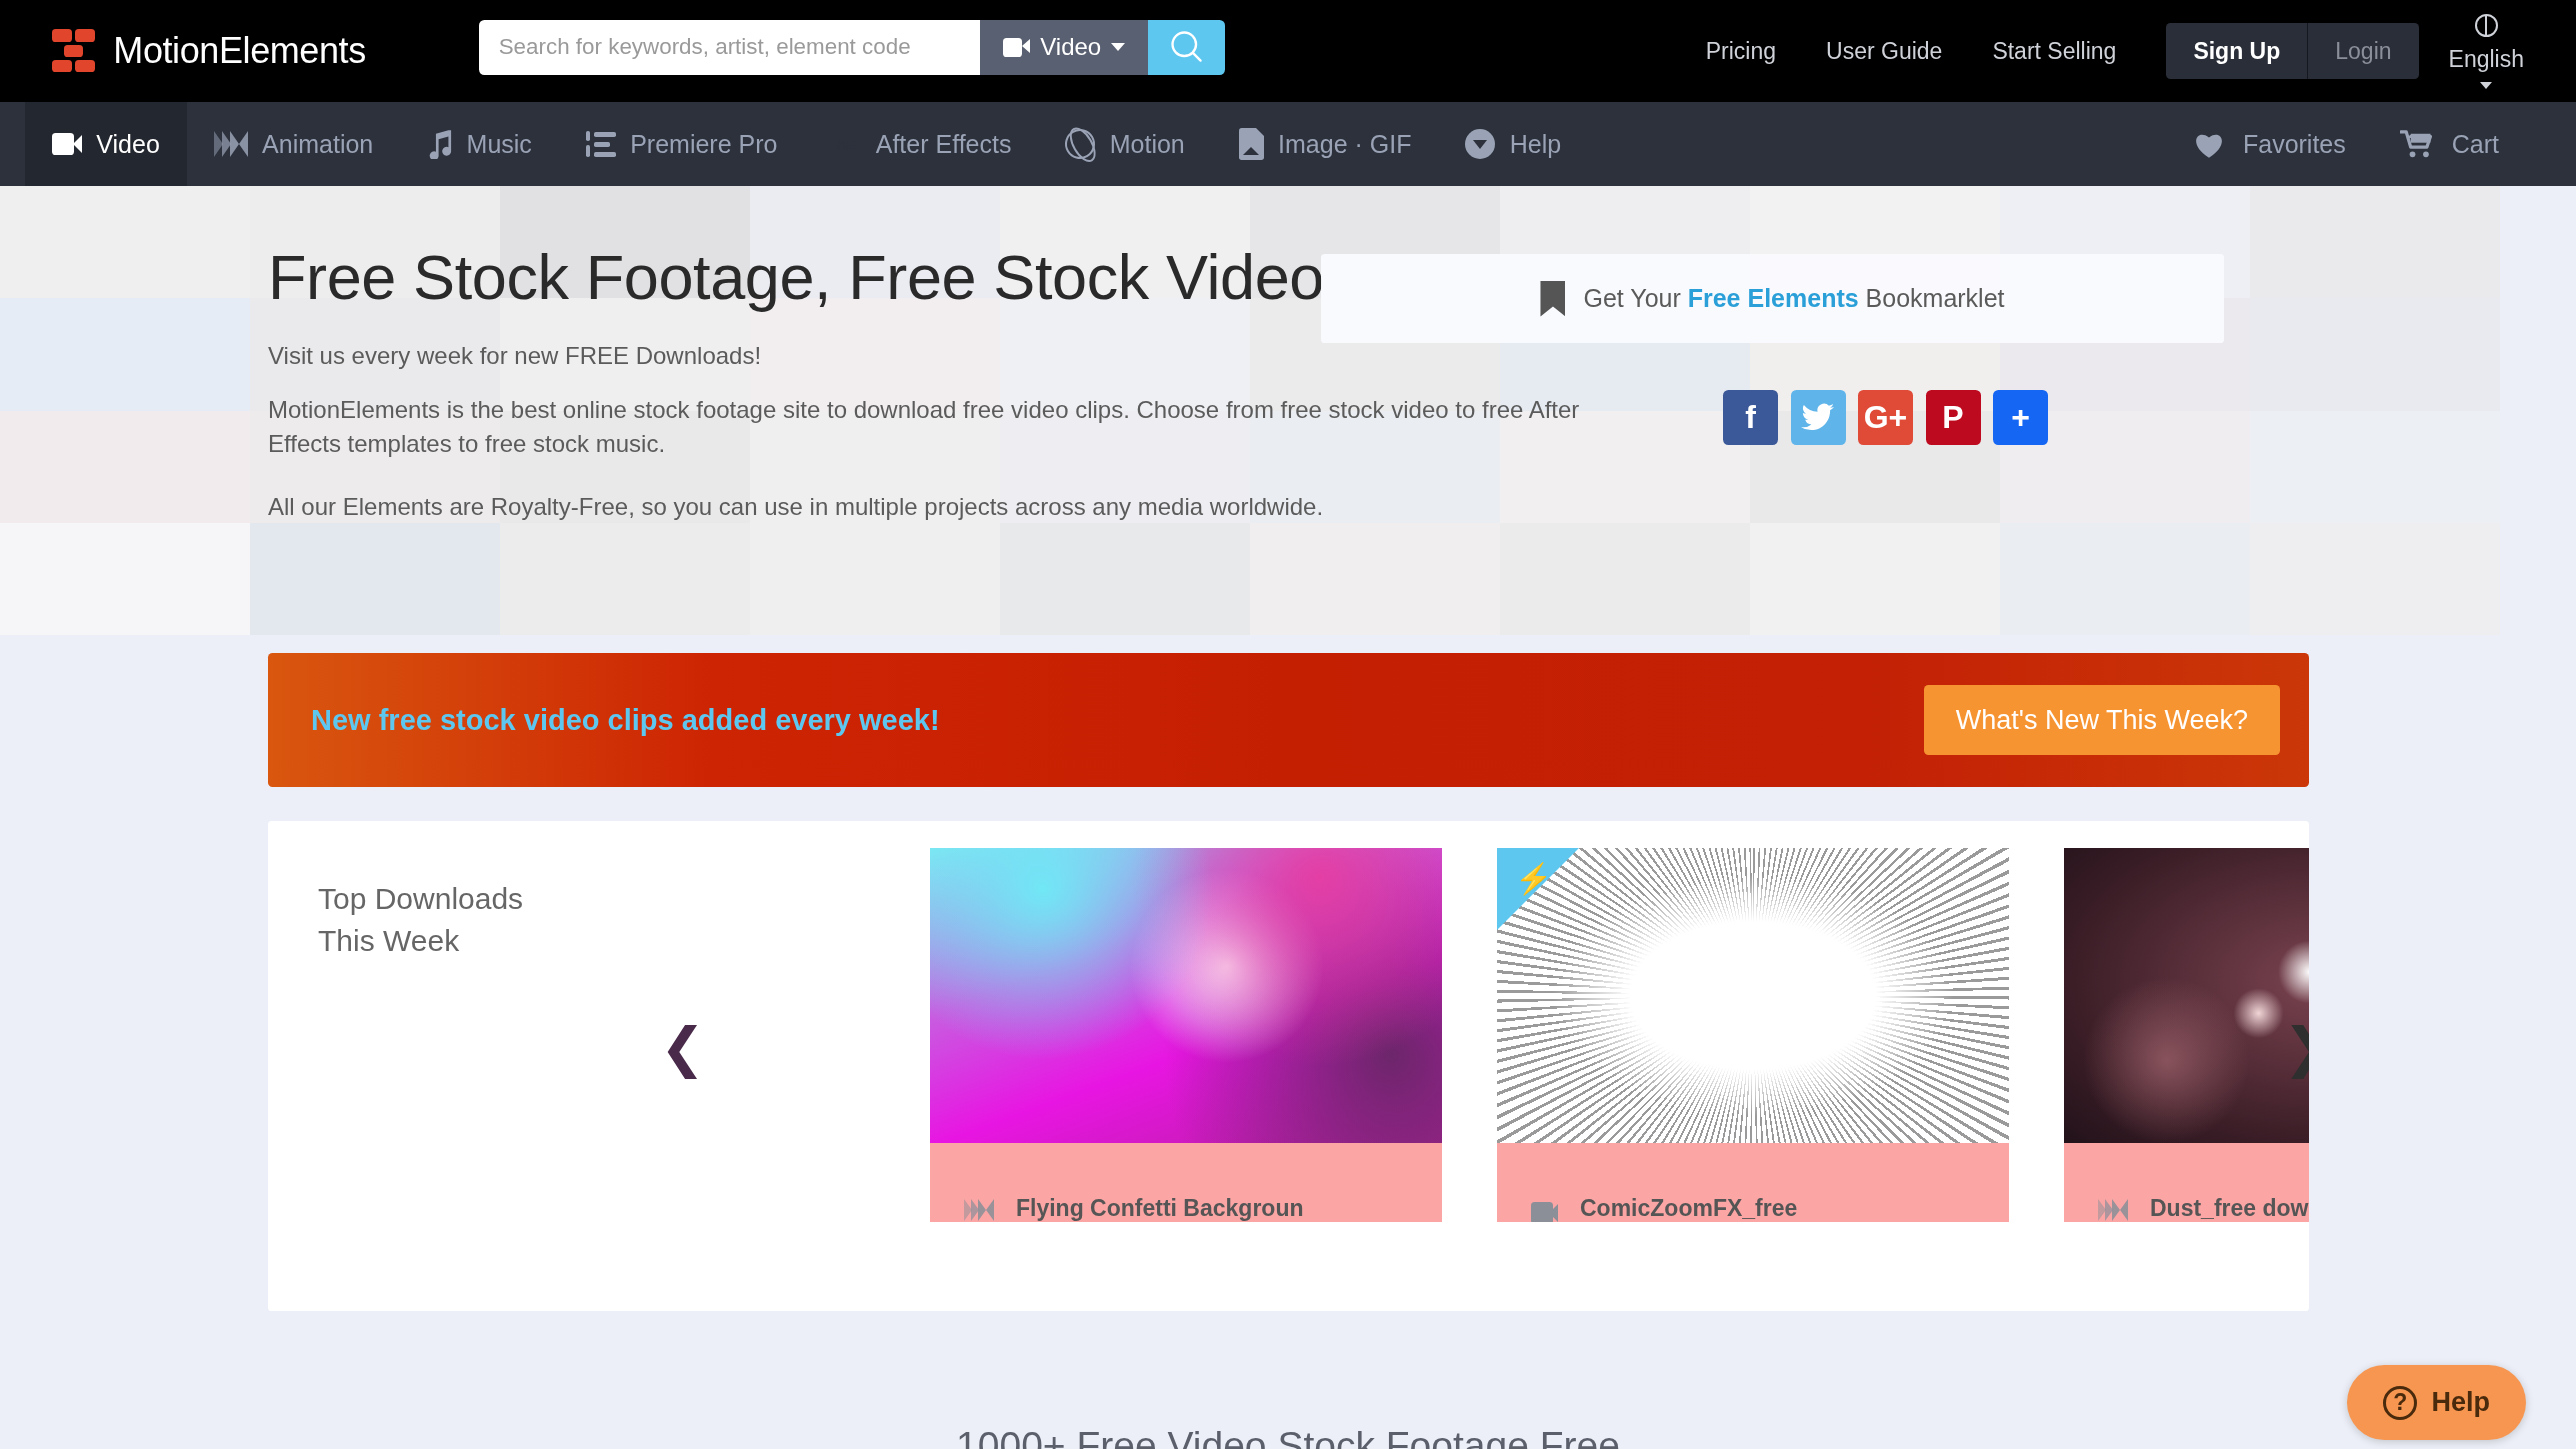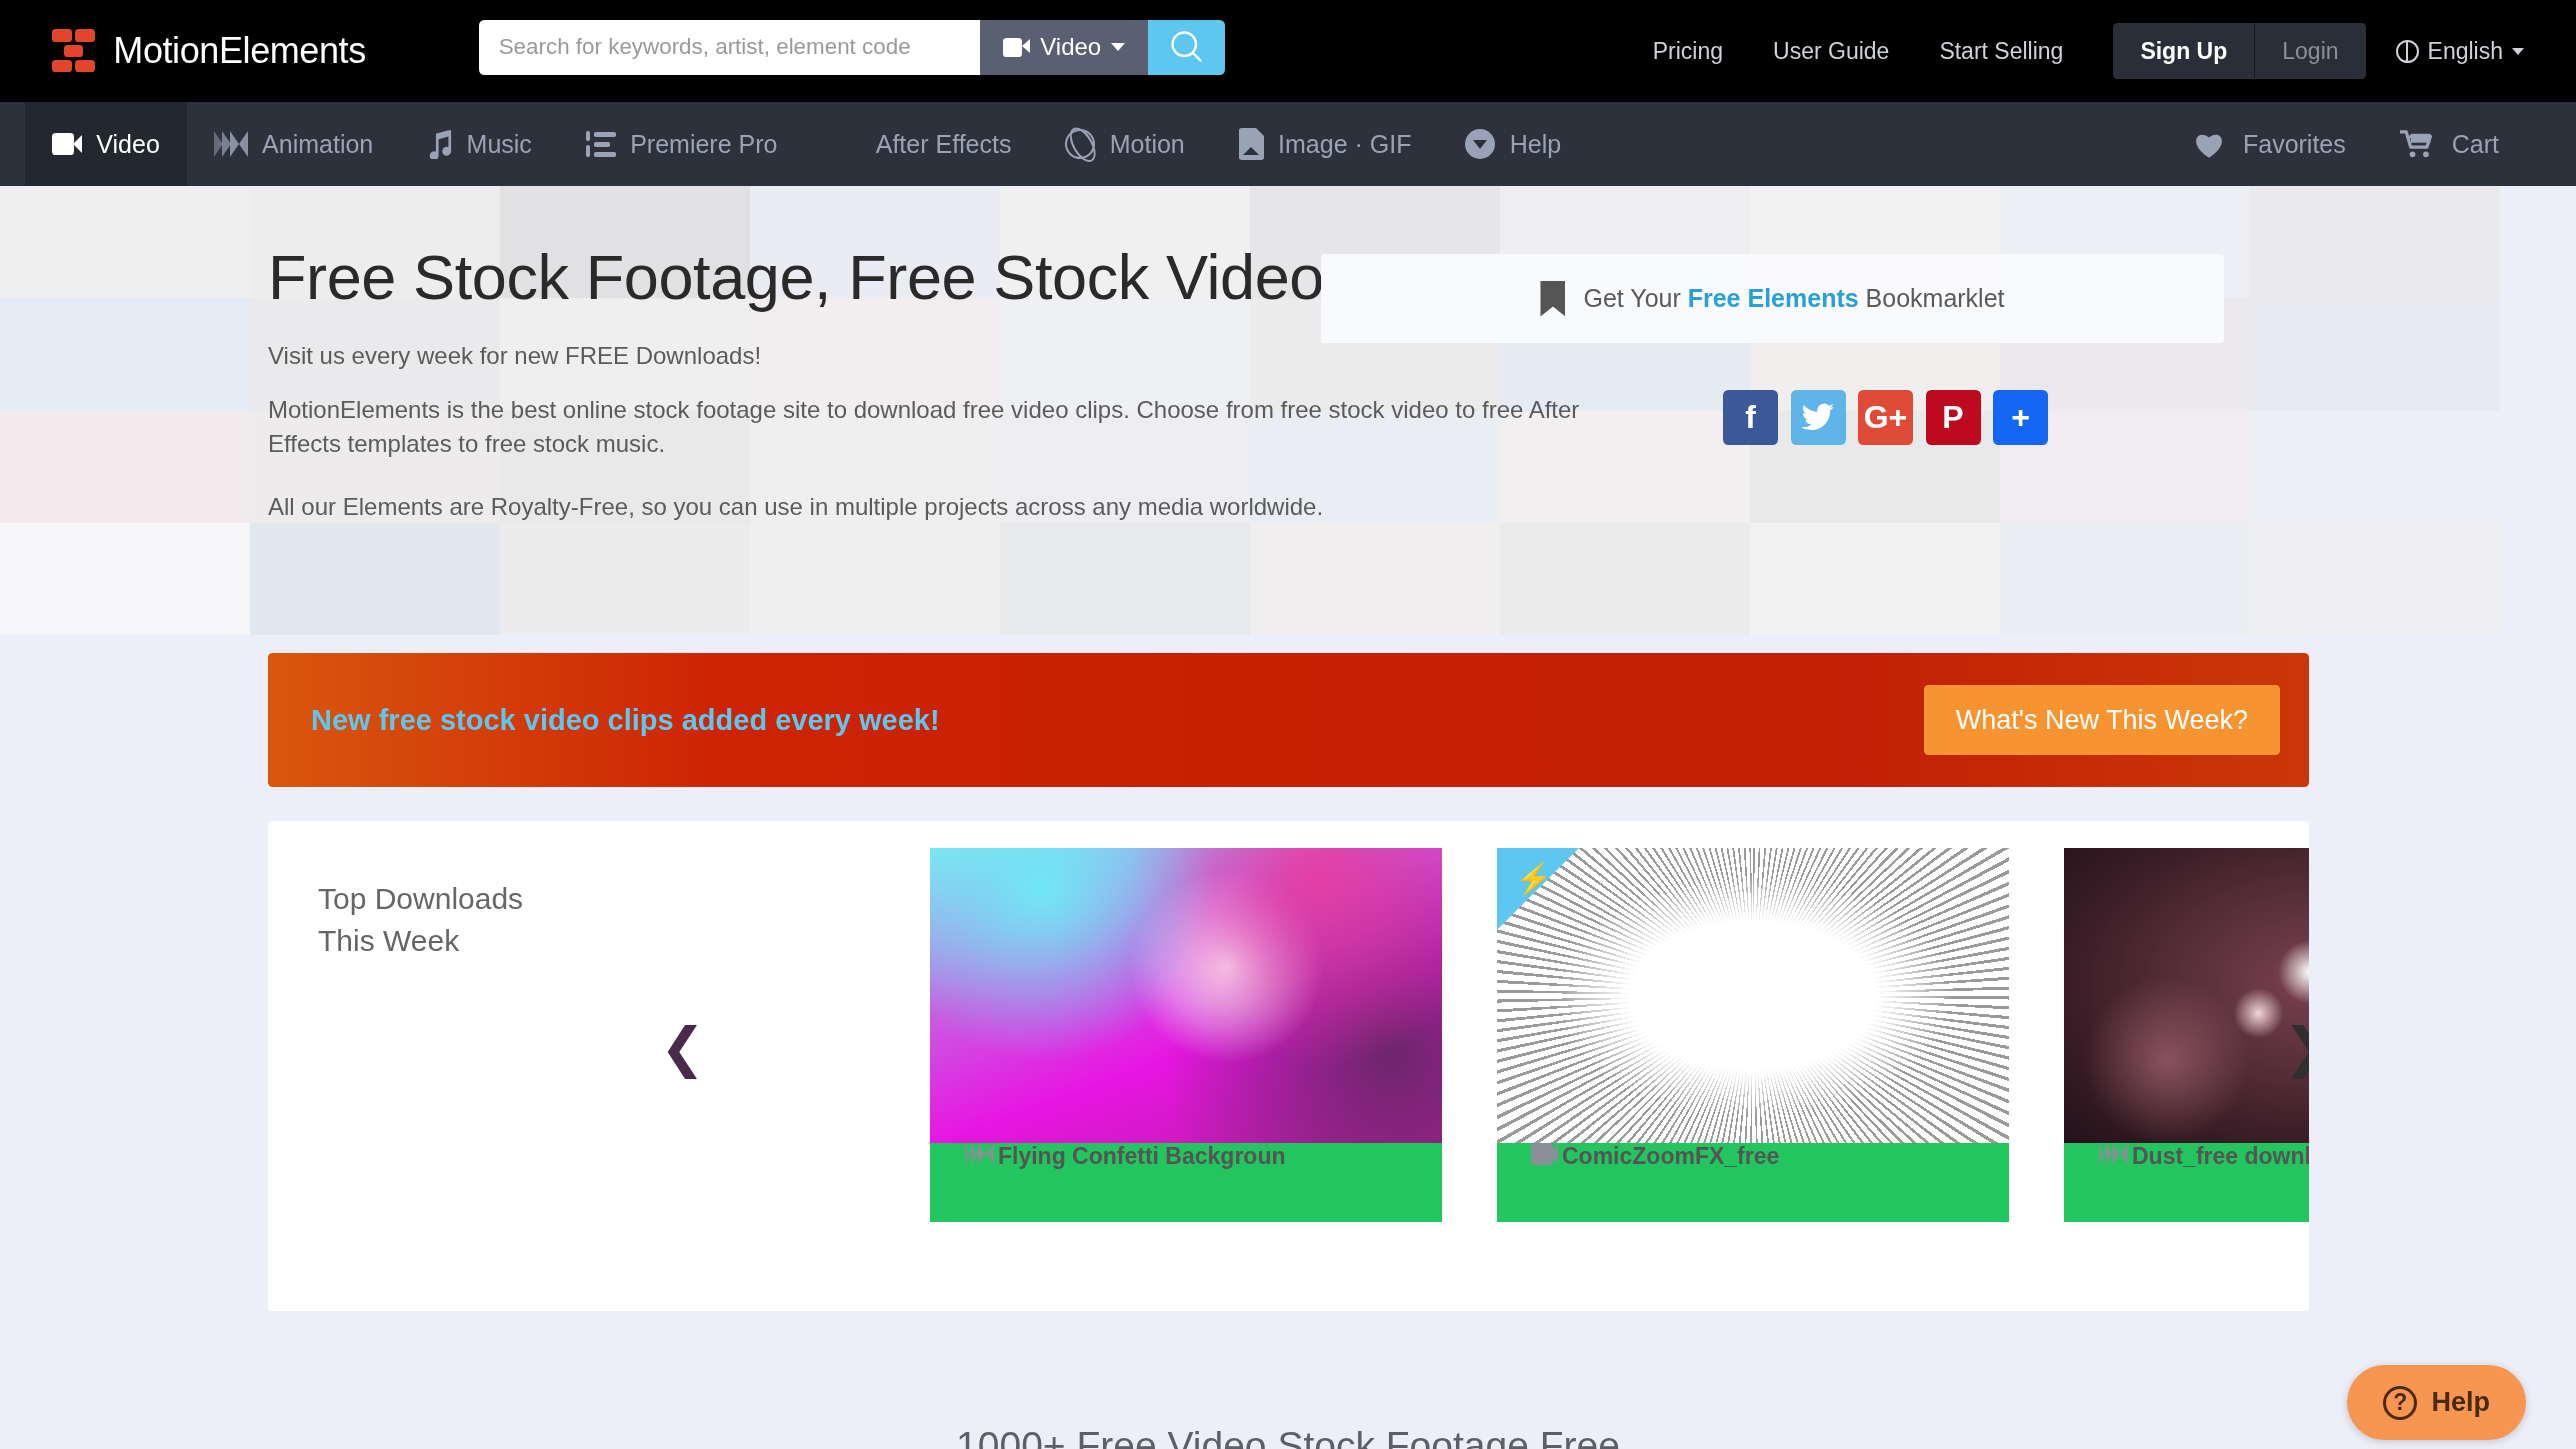--- a/index.html
+++ b/index.html
@@ -72,21 +72,21 @@
   .auth-group { display: flex; align-items: center; margin-right: 30px; }
   .btn-signup {
     background: #2a2e38; color: #fff; font-size: 23px; font-weight: 700;
     padding: 14.3px 27px; border-radius: 4.5px 0 0 4.5px; white-space: nowrap; cursor: pointer;
   }
   .btn-login {
     background: #2a2e38; color: #8b8f99; font-size: 23px;
     padding: 14.3px 27px; border-radius: 0 4.5px 4.5px 0; white-space: nowrap; cursor: pointer;
     border-left: 1.8px solid #15181e;
   }
-  .lang { display: flex; align-items: center; gap: 9px; color: #cfd2d9; font-size: 23px; cursor: pointer; }
+  .lang { display: flex; align-items: center; gap: 9px; color: #cfd2d9; font-size: 23px; cursor: pointer; flex-direction: column; }
   .globe {
     width: 23px; height: 23px; border: 2.2px solid #cfd2d9; border-radius: 50%;
     position: relative;
   }
   .globe::before {
     content: ""; position: absolute; left: 8px; top: -0.9px; width: 2.2px; height: 20.6px;
     background: #cfd2d9;
   }
   .caret-sm {
     width: 0; height: 0; border-style: solid; border-width: 7.2px 6.3px 0 6.3px;
@@ -202,22 +202,22 @@
     background: #ffffff; border-radius: 3.6px; overflow: hidden;
   }
   .panel-title {
     position: absolute; left: 50px; top: 57px; font-size: 30px; color: #666;
     line-height: 1.4; white-space: pre-line;
   }
   .cards { position: absolute; left: 662px; top: 27px; display: flex; gap: 55px; }
   .card { width: 512px; }
   .thumb { width: 512px; height: 295px; position: relative; overflow: hidden; }
   .card-foot {
-    height: 79px; background: #22c55e; display: flex; align-items: flex-start;
-    gap: 4px; padding-left: 34px; font-size: 23px; color: #555; font-weight: 700;
+    height: 79px; background: #fca5a5; display: flex; align-items: flex-end;
+    gap: 22px; padding-left: 34px; font-size: 23px; color: #555; font-weight: 700;
     white-space: nowrap; overflow: hidden;
   }
   .card-foot .ic { color: #8a8f98; }
 
   .thumb-confetti {
     background:
       radial-gradient(circle at 22% 14%, rgba(110,235,246,.95) 0%, rgba(110,235,246,0) 36%),
       radial-gradient(circle at 76% 10%, rgba(232,60,160,.9) 0%, rgba(232,60,160,0) 40%),
       radial-gradient(circle at 58% 40%, rgba(255,255,255,.9) 0%, rgba(255,255,255,0) 28%),
       radial-gradient(circle at 90% 70%, rgba(90,40,90,.85) 0%, rgba(90,40,90,0) 45%),

